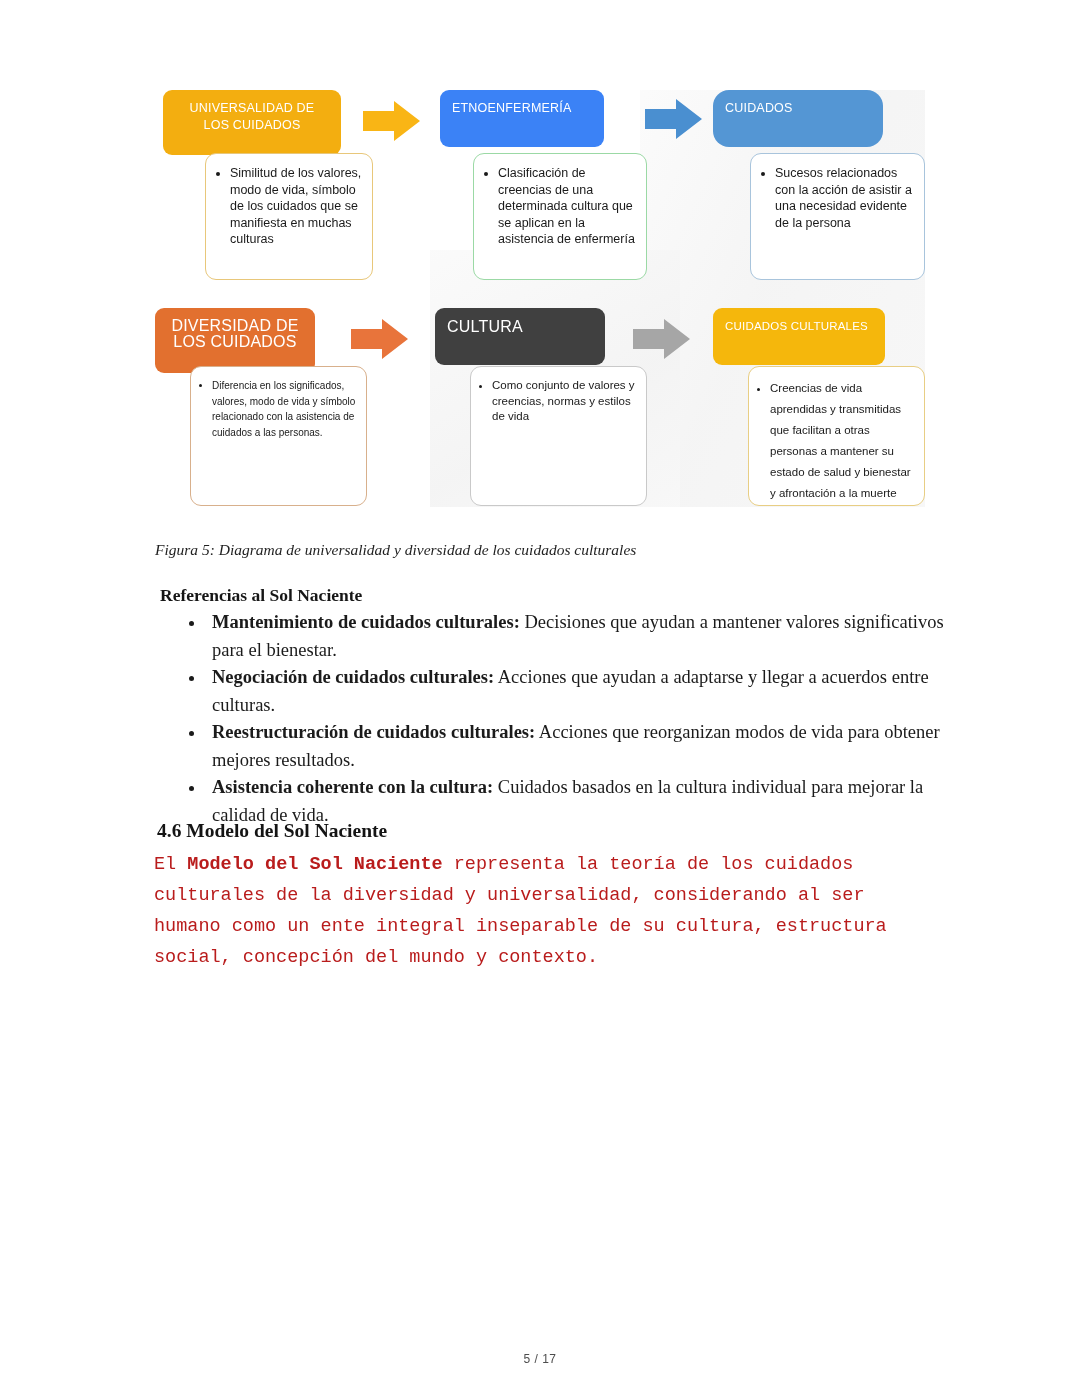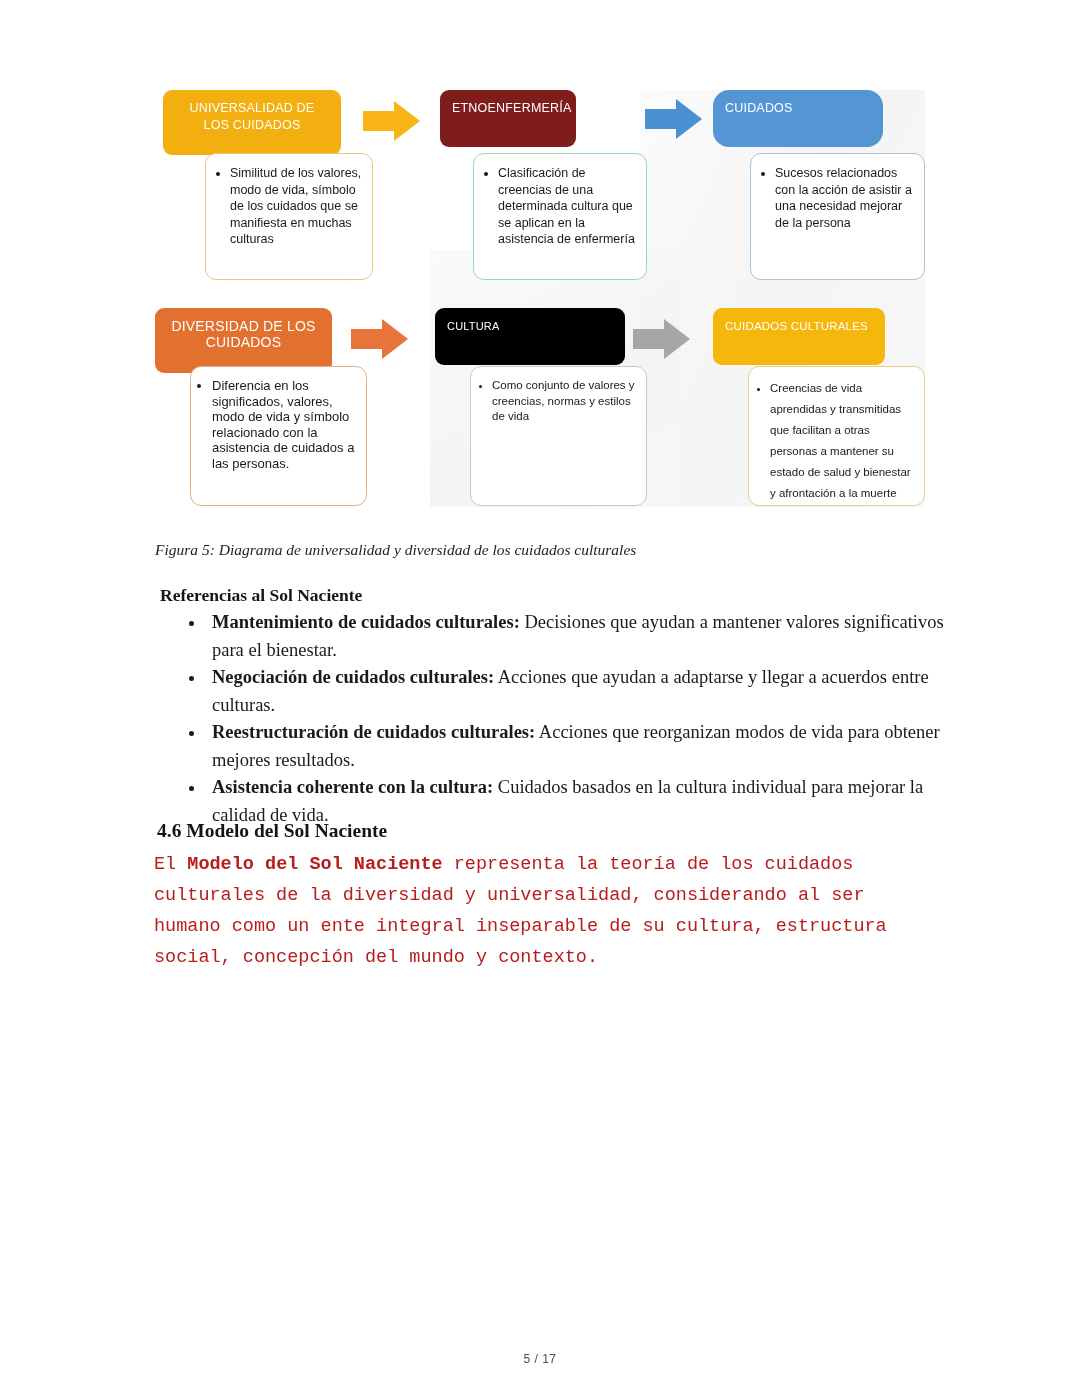--- a/index.html
+++ b/index.html
@@ -180,21 +180,21 @@
       </div>
     </div>
 
     <div class="arrow" style="left:208px; top:18px;">
       <svg viewBox="0 0 58 42" xmlns="http://www.w3.org/2000/svg">
         <polygon points="0,11 31,11 31,1 57,21 31,41 31,31 0,31" fill="#F9B515"></polygon>
       </svg>
     </div>
 
     <div class="node" style="left:285px; top:8px; width:210px; height:190px;">
-      <div class="node-head one-line" style="width:136px; background:#7f1d1d;">
+      <div class="node-head one-line" style="width:164px; background:#3b82f6;">
         <span>ETNOENFERMERÍA</span>
       </div>
       <div class="node-body" style="left:33px; top:63px; width:174px; height:127px; border-color:#9BD9A5; font-size:12.5px; line-height:16.5px;">
         <ul>
             <li>Clasificación de creencias de una determinada cultura que se aplican en la asistencia de enfermería</li>
           </ul>
       </div>
     </div>
 
     <div class="arrow" style="left:490px; top:16px;">
@@ -202,47 +202,47 @@
         <polygon points="0,11 31,11 31,1 57,21 31,41 31,31 0,31" fill="#4A8FD0"></polygon>
       </svg>
     </div>
 
     <div class="node" style="left:558px; top:8px; width:212px; height:190px;">
       <div class="node-head one-line" style="width:170px; background:#5496D4;border-radius:16px;">
         <span>CUIDADOS</span>
       </div>
       <div class="node-body" style="left:37px; top:63px; width:175px; height:127px; border-color:#A8C4DC; font-size:12.5px; line-height:16.5px;">
         <ul>
-            <li>Sucesos relacionados con la acción de asistir a una necesidad mejorar de la persona</li>
+            <li>Sucesos relacionados con la acción de asistir a una necesidad evidente de la persona</li>
           </ul>
       </div>
     </div>
   </div>
 
   <div class="row row-2">
 
     <div class="node" style="left:0px; top:8px; width:212px; height:190px;">
-      <div class="node-head two-line" style="width:177px; background:#E2702F; font-size:14px; line-height:16px;">
+      <div class="node-head two-line" style="width:160px; background:#E2702F; font-size:16px; line-height:16px;">
         <span>DIVERSIDAD DE LOS CUIDADOS</span>
       </div>
-      <div class="node-body" style="left:35px; top:58px; width:177px; height:140px; border-color:#D8B08C; font-size:13px; line-height:15.5px;">
+      <div class="node-body" style="left:35px; top:58px; width:177px; height:140px; border-color:#D8B08C; font-size:10px; line-height:15.5px;">
         <ul style="padding-left:11px;">
             <li>Diferencia en los significados, valores, modo de vida y símbolo relacionado con la asistencia de cuidados a las personas.</li>
           </ul>
       </div>
     </div>
 
     <div class="arrow" style="left:196px; top:18px;">
       <svg viewBox="0 0 58 42" xmlns="http://www.w3.org/2000/svg">
         <polygon points="0,11 31,11 31,1 57,21 31,41 31,31 0,31" fill="#E8743B"></polygon>
       </svg>
     </div>
 
     <div class="node" style="left:280px; top:8px; width:212px; height:190px;">
-      <div class="node-head one-line" style="width:190px; background:#000000; font-size:11px;">
+      <div class="node-head one-line" style="width:170px; background:#404040; font-size:16px;">
         <span>CULTURA</span>
       </div>
       <div class="node-body" style="left:35px; top:58px; width:177px; height:140px; border-color:#C9C9C9; font-size:11.5px; line-height:15.5px;">
         <ul style="padding-left:11px;">
             <li>Como conjunto de valores y creencias, normas y estilos de vida</li>
           </ul>
       </div>
     </div>
 
     <div class="arrow" style="left:478px; top:18px;">

